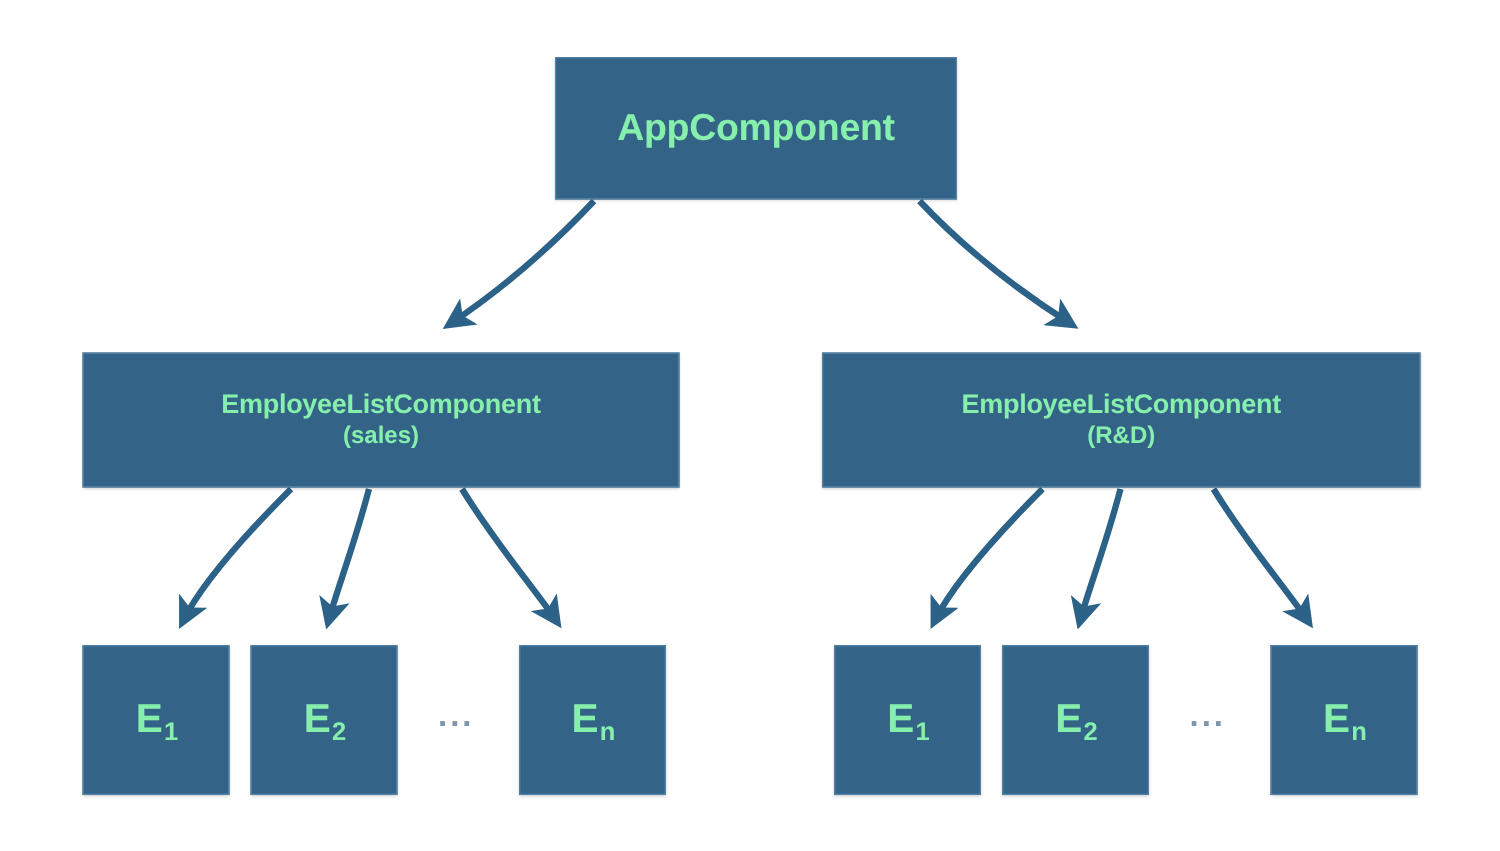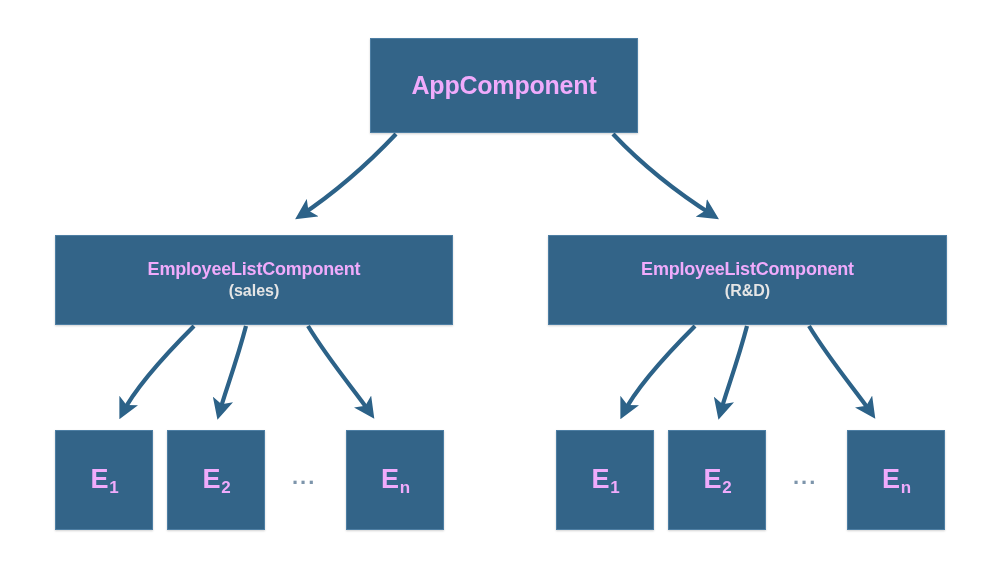--- a/index.html
+++ b/index.html
@@ -34,27 +34,27 @@
     display: flex;
     flex-direction: column;
     align-items: center;
     justify-content: center;
     text-align: center;
     color: #ffffff;
     box-shadow: 0 1px 2px rgba(0,0,0,0.18);
   }
   .node-title {
     font-weight: bold;
-    color: #f0abfc;
+    color: #86efac;
     line-height: 1.1;
     letter-spacing: -0.2px;
   }
   .node-subtitle {
     font-weight: bold;
-    color: #e5e5e5;
+    color: #86efac;
     line-height: 1.1;
     margin-top: 2px;
   }
   
   #node-app {
     left: 370px;
     top: 38px;
     width: 268px;
     height: 95px;
   }

